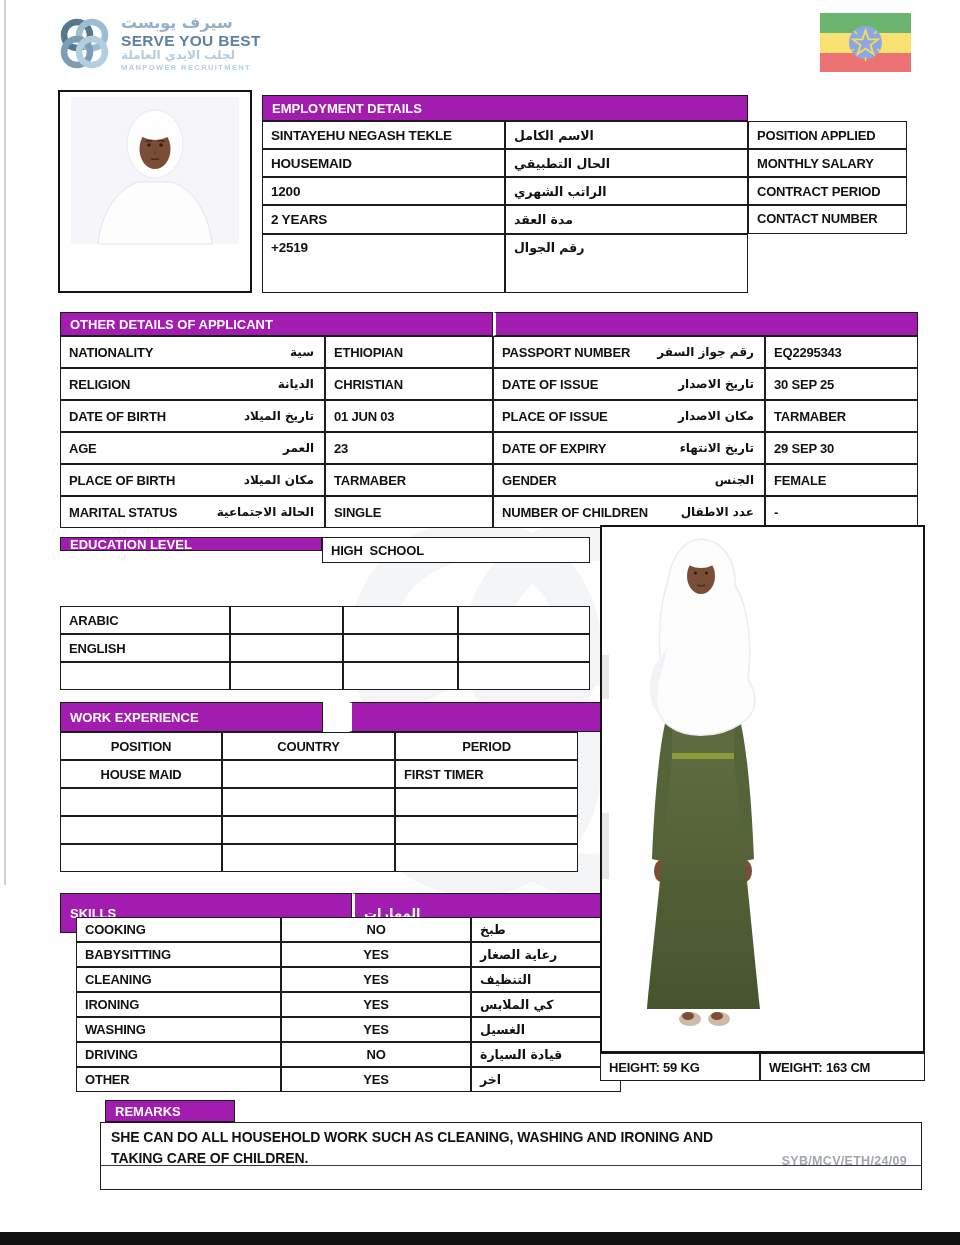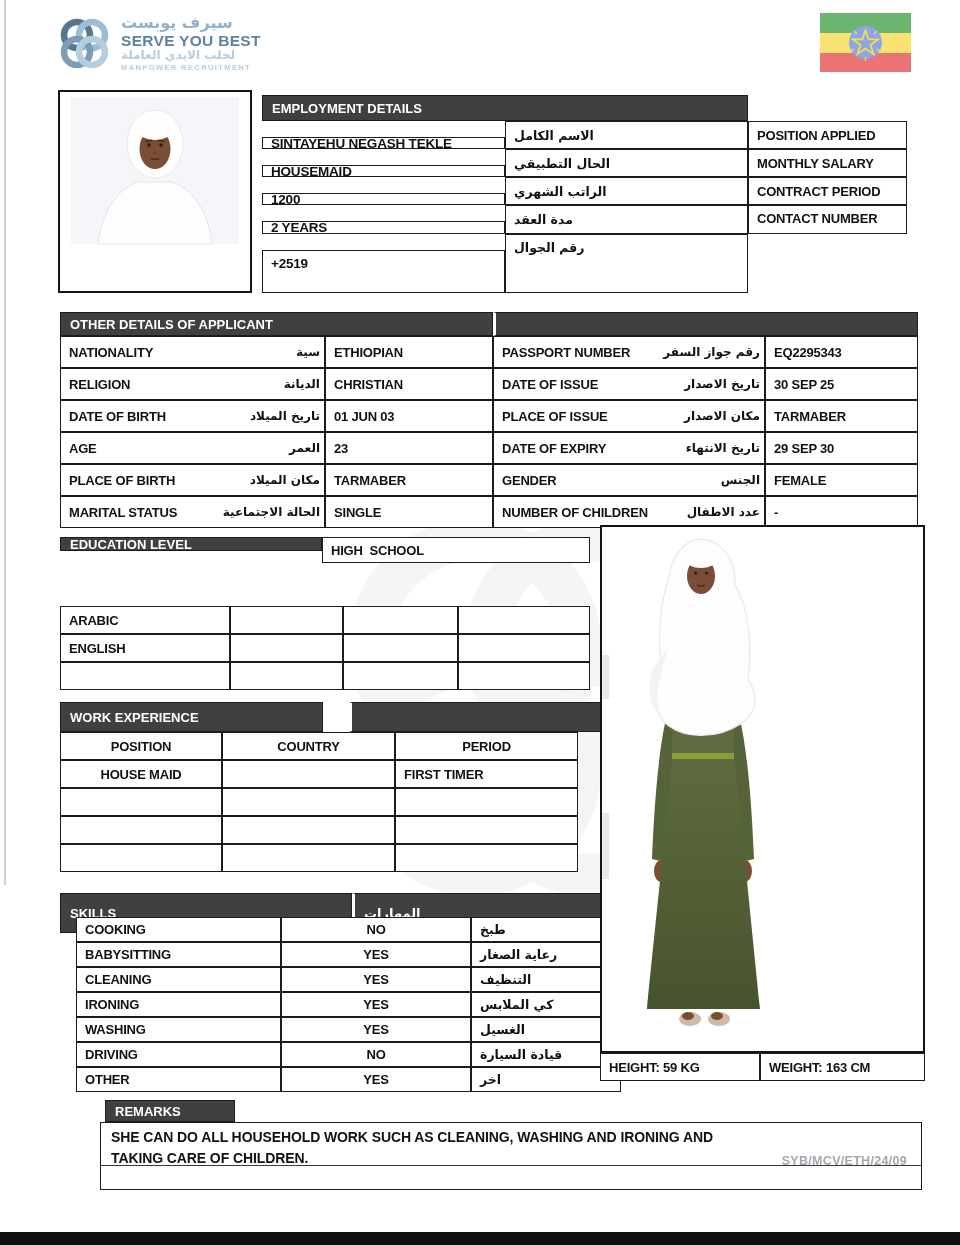--- a/index.html
+++ b/index.html
@@ -5,31 +5,31 @@
   * { box-sizing: border-box; margin: 0; padding: 0; }
   body {
     font-family: "Liberation Sans", "DejaVu Sans", sans-serif;
     background: #ffffff;
     width: 960px; height: 1245px;
     position: relative;
     overflow: hidden;
     color: #111;
   }
   .abs { position: absolute; }
-  .navy { background: #404040; color: #fff; font-weight: 700; }
+  .navy { background: #a21caf; color: #fff; font-weight: 700; }
   .cell {
     border: 1.6px solid #1c1c1c;
     background: #fff;
     display: flex; align-items: center;
     padding: 0 8px;
     overflow: hidden;
     white-space: nowrap;
   }
   .lbl { font-weight: 600; font-size: 13px; letter-spacing: -0.2px; }
-  .val { font-weight: 700; font-size: 13.5px; letter-spacing: -0.2px; margin-top: 16px; }
+  .val { font-weight: 700; font-size: 13.5px; letter-spacing: -0.2px; }
   .ar  { font-family: "DejaVu Sans", sans-serif; direction: rtl; font-size: 12.5px; font-weight: 700; }
   .hdr-txt { font-size: 13px; padding: 0 9px; display: flex; align-items: center; }
 
   
   .scan-line-left { left: 4px; top: 0; width: 2px; height: 885px; background: #b9b9b9; opacity: .65; }
   .scan-strip-bottom { left: 0; top: 1232px; width: 960px; height: 13px; background: #101010; }
 
   
   .watermark { left: 305px; top: 505px; width: 460px; height: 420px; opacity: .055; pointer-events: none; }
 
@@ -56,21 +56,21 @@
   .cell.top { align-items: flex-start; padding-top: 5px; }
   .cell.ar-cell { justify-content: flex-end; }
 
   
   .other { left: 60px; top: 312px; width: 858px;
     display: grid;
     grid-template-columns: 265px 168px 272px 153px;
     grid-template-rows: 24px repeat(6, 32px); }
   .other-h1 { grid-column: 1 / 3; border: 1.6px solid #1c1c1c; }
   .other-h2 { grid-column: 3 / 5; border: 1.6px solid #1c1c1c; border-left: 3px solid #fff; }
-  .labar { justify-content: space-between; padding-right: 4px; }
+  .labar { justify-content: space-between; padding-right: 10px; }
   .labar .ar { font-size: 12px; }
 
   
   .edu { left: 60px; top: 537px; display: flex; }
   .edu-h { width: 262px; height: 14px; border: 1.6px solid #1c1c1c; }
   .edu-v { width: 268px; height: 26px; white-space: pre; }
 
   
   .lang { left: 60px; top: 578px; width: 530px;
     display: grid;

